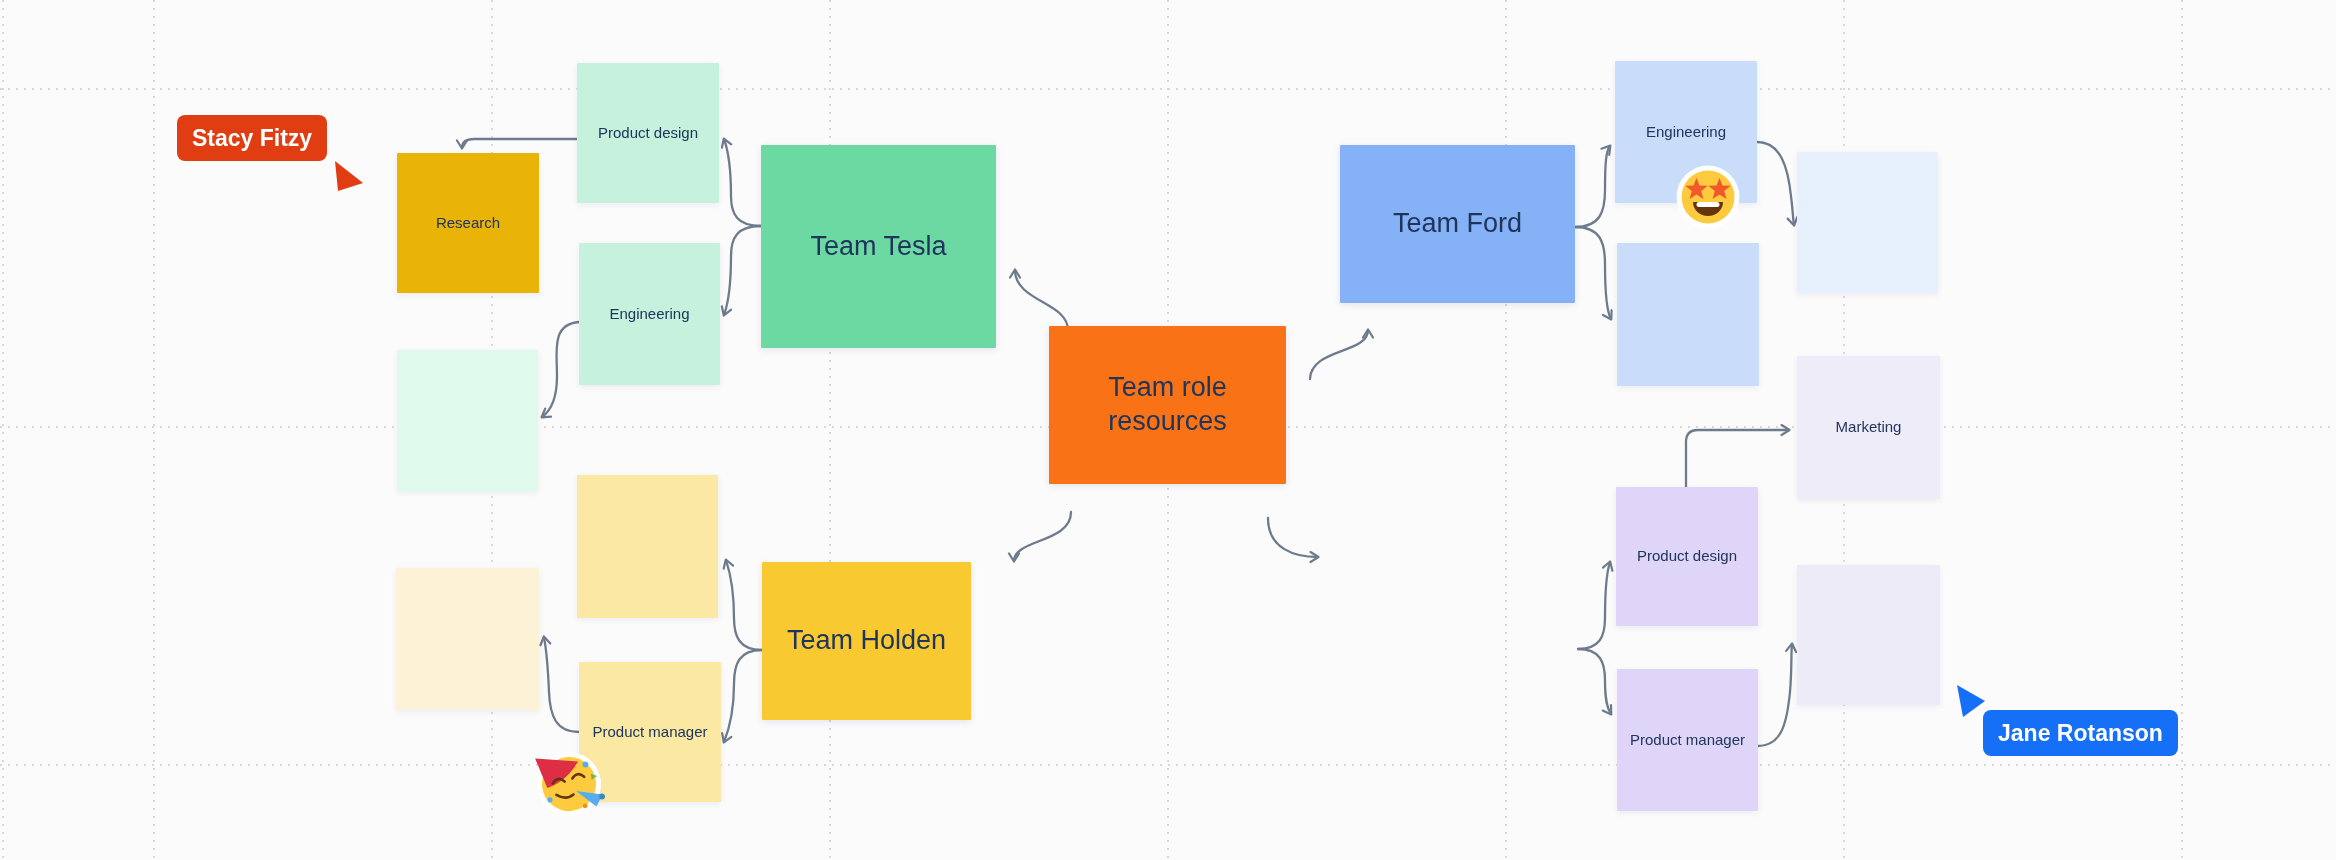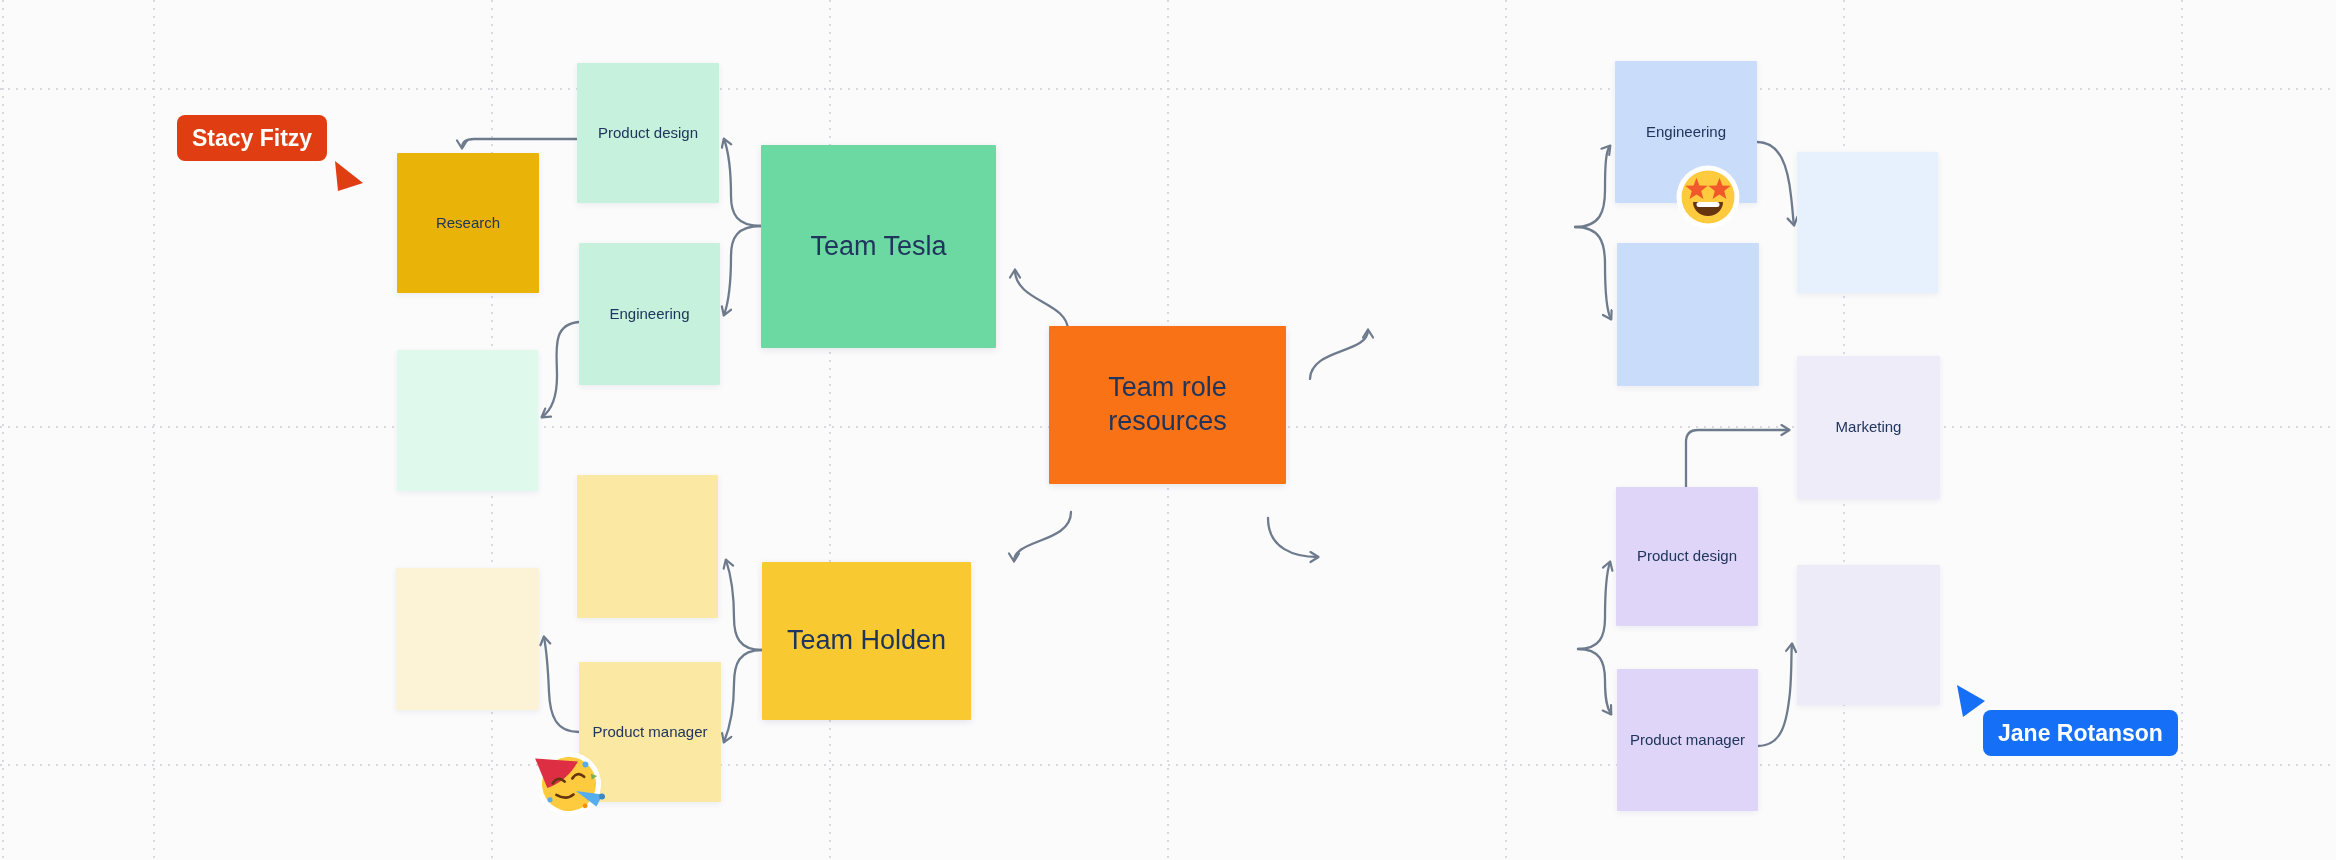--- a/index.html
+++ b/index.html
@@ -96,20 +96,23 @@
     <span>Product design</span>
     </div>
   <div class="sticky" style="left:1617px;top:669px;width:141px;height:142px;background:#DED5F8">
     <span>Product manager</span>
     </div>
   <div class="sticky" style="left:1797px;top:565px;width:143px;height:140px;background:#EDEBF8"></div>
 
   <div class="teambox" style="left:761px;top:145px;width:235px;height:203px;background:#6CD9A3">
     <span>Team Tesla</span>
     </div>
+  <div class="teambox" style="left:1340px;top:145px;width:235px;height:158px;background:#85B1F7">
+    <span>Team Ford</span>
+    </div>
   <div class="teambox" style="left:762px;top:562px;width:209px;height:158px;background:#F9C931">
     <span>Team Holden</span>
     </div>
   <div class="teambox" style="left:1049px;top:326px;width:237px;height:158px;background:#f97316;padding:0 28px">
     <span>Team role resources</span>
     </div>
 
   <svg class="sticker" style="left:1672px;top:161px" width="72" height="72" viewBox="-36 -36 72 72">
     <circle r="31.5" fill="#FFFFFF"></circle>
     <circle r="26.5" fill="#FFCB3E"></circle>

